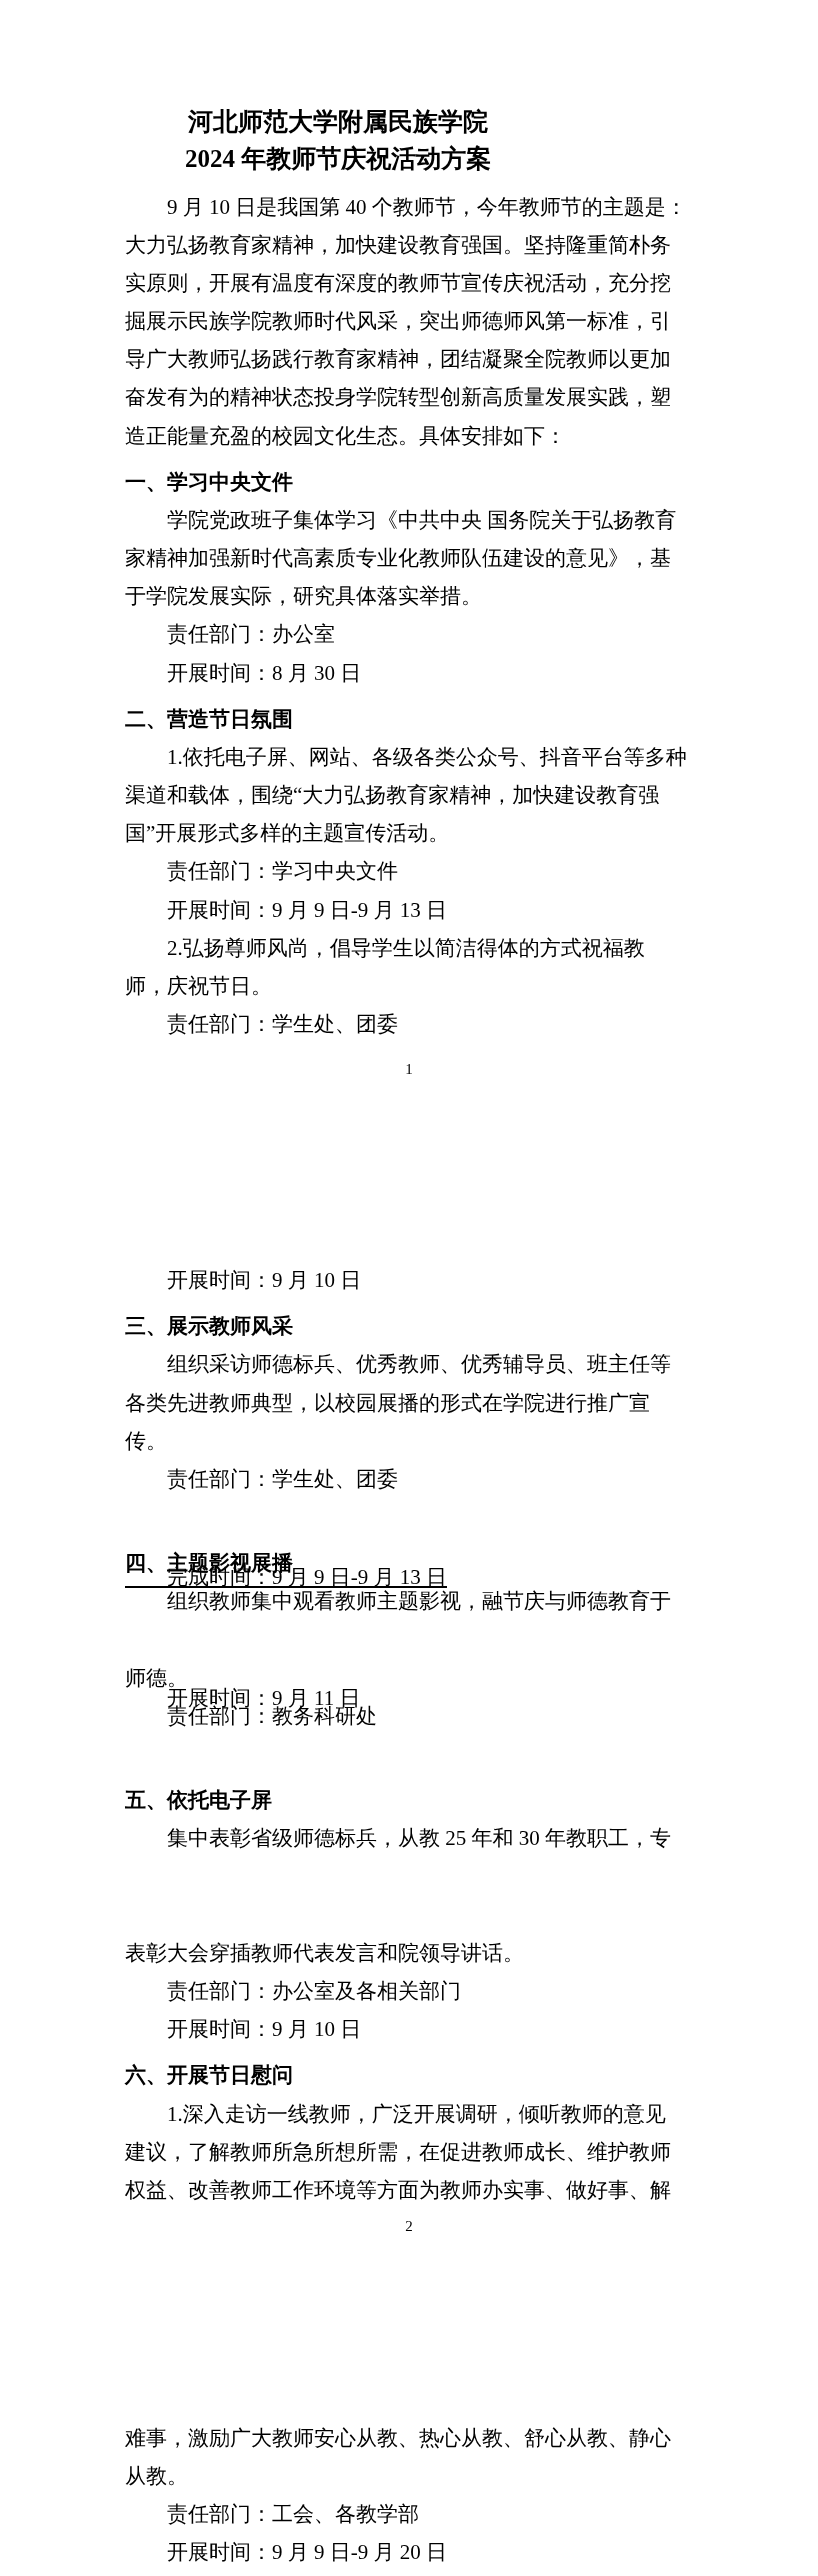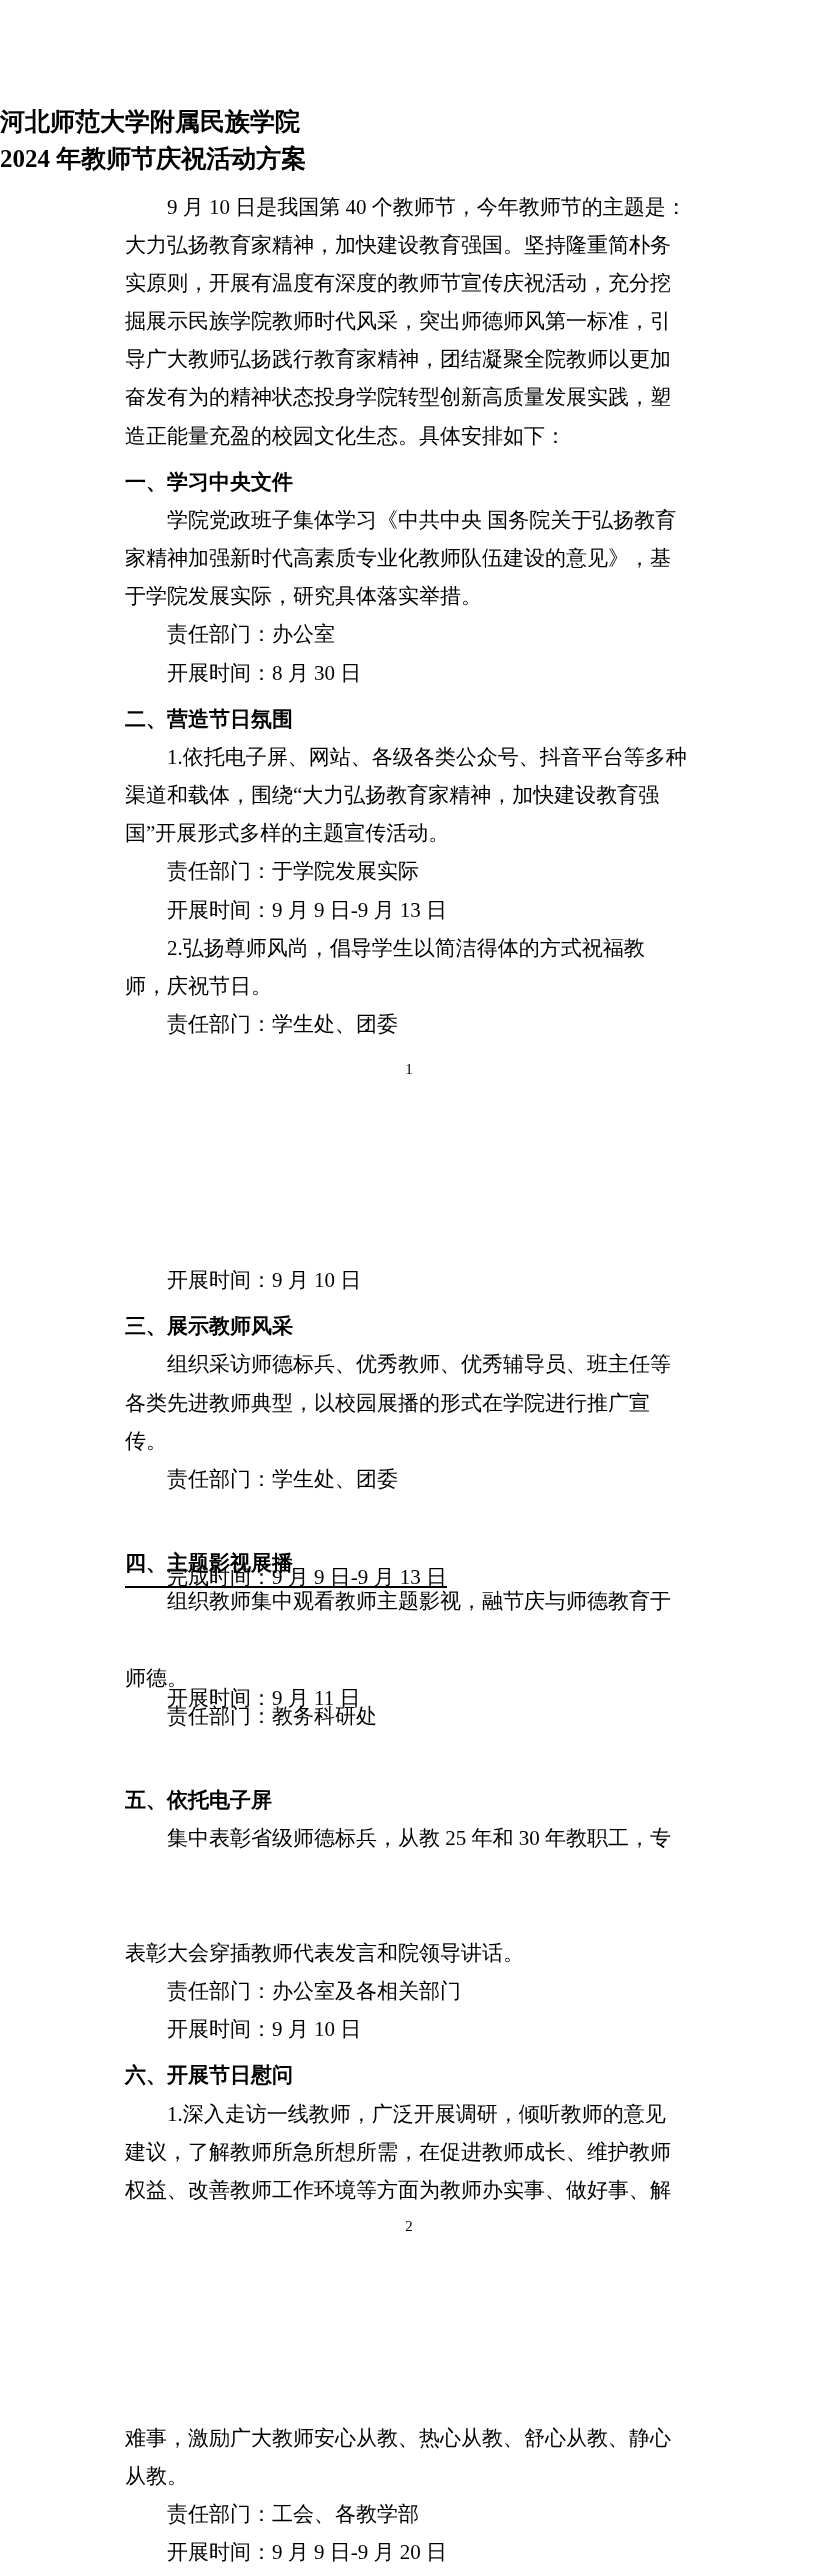--- a/index.html
+++ b/index.html
@@ -27,20 +27,21 @@
   }
   .heading {
     font-family: "DejaVu Sans", "Liberation Sans", sans-serif;
     font-weight: bold;
     font-size: 21px;
     line-height: 1.1;
   }
   .title {
     left: 0;
     width: 676px;
+    text-align: center;
     font-family: "Liberation Serif", "DejaVu Serif", serif;
     font-weight: bold;
     font-size: 25px;
     line-height: 1.1;
   }
   .pagenum {
     left: 0;
     width: 818px;
     text-align: center;
     font-family: "Liberation Serif", "DejaVu Serif", serif;
@@ -65,21 +66,21 @@
     <div class="line heading" style="top: 471px; color: rgb(0, 0, 0);">一、学习中央文件</div>
     <div class="line body" style="top: 509px; color: rgb(0, 0, 0);">　　学院党政班子集体学习《中共中央 国务院关于弘扬教育</div>
     <div class="line body" style="top: 547px; color: rgb(0, 0, 0);">家精神加强新时代高素质专业化教师队伍建设的意见》，基</div>
     <div class="line body" style="top: 585px; color: rgb(0, 0, 0);">于学院发展实际，研究具体落实举措。</div>
     <div class="line body" style="top: 623px; color: rgb(0, 0, 0);">　　责任部门：办公室</div>
     <div class="line body" style="top: 662px; color: rgb(0, 0, 0);">　　开展时间：8 月 30 日</div>
     <div class="line heading" style="top: 708px; color: rgb(0, 0, 0);">二、营造节日氛围</div>
     <div class="line body" style="top: 746px; color: rgb(0, 0, 0);">　　1.依托电子屏、网站、各级各类公众号、抖音平台等多种</div>
     <div class="line body" style="top: 784px; color: rgb(0, 0, 0);">渠道和载体，围绕“大力弘扬教育家精神，加快建设教育强</div>
     <div class="line body" style="top: 822px; color: rgb(0, 0, 0);">国”开展形式多样的主题宣传活动。</div>
-    <div class="line body" style="top: 860px; color: rgb(0, 0, 0);">　　责任部门：于学院发展实际</div>
+    <div class="line body" style="top: 860px; color: rgb(0, 0, 0);">　　责任部门：学习中央文件</div>
     <div class="line body" style="top: 899px; color: rgb(0, 0, 0);">　　开展时间：9 月 9 日-9 月 13 日</div>
     <div class="line body" style="top: 937px; color: rgb(0, 0, 0);">　　2.弘扬尊师风尚，倡导学生以简洁得体的方式祝福教</div>
     <div class="line body" style="top: 975px; color: rgb(0, 0, 0);">师，庆祝节日。</div>
     <div class="line body" style="top: 1013px; color: rgb(0, 0, 0);">　　责任部门：学生处、团委</div>
     <div class="line pagenum" style="top: 1061px; color: rgb(0, 0, 0);">1</div>
     <div class="line body" style="top: 1269px; color: rgb(0, 0, 0);">　　开展时间：9 月 10 日</div>
     <div class="line heading" style="top: 1315px; color: rgb(0, 0, 0);">三、展示教师风采</div>
     <div class="line body" style="top: 1353px; color: rgb(0, 0, 0);">　　组织采访师德标兵、优秀教师、优秀辅导员、班主任等</div>
     <div class="line body" style="top: 1392px; color: rgb(0, 0, 0);">各类先进教师典型，以校园展播的形式在学院进行推广宣</div>
     <div class="line body" style="top: 1430px; color: rgb(0, 0, 0);">传。</div>

